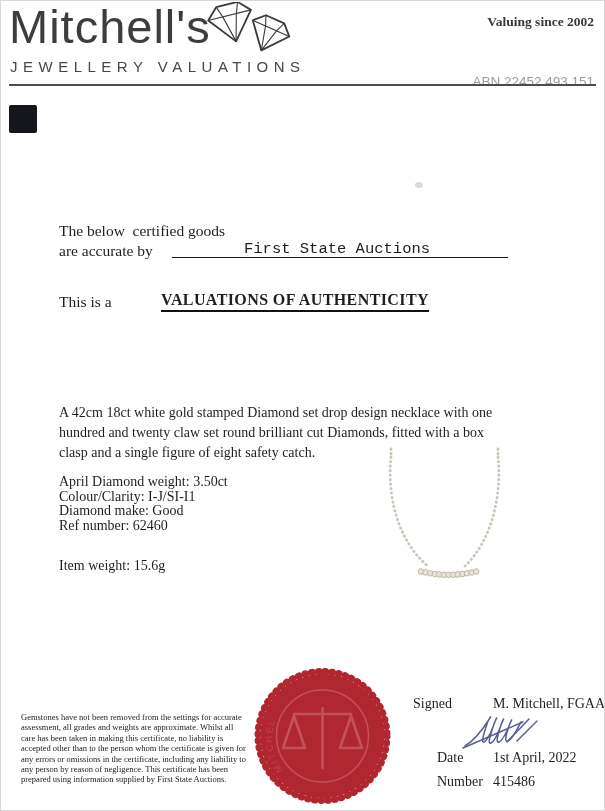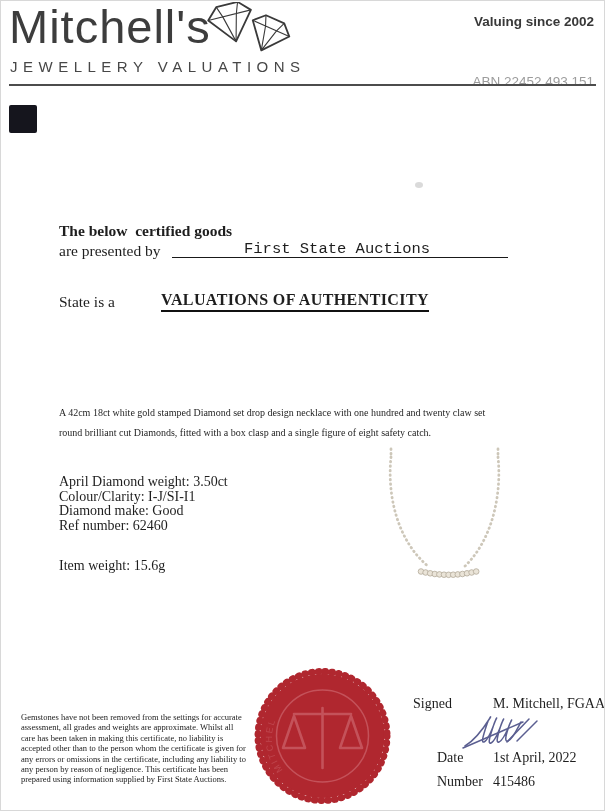--- a/index.html
+++ b/index.html
@@ -14,45 +14,45 @@
   .brand-name {
     left:8px; top:-2px; font-family:"Liberation Sans", sans-serif;
     font-size:47px; font-weight:400; color:#3d3d3d; letter-spacing:1px;
   }
   .logo-svg { left:197px; top:1px; width:102px; height:56px; }
   .brand-subtitle {
     left:9px; top:57px; font-family:"Liberation Sans", sans-serif;
     font-size:15px; color:#474747; letter-spacing:5.5px; white-space:nowrap;
   }
   .tagline {
-    right:10px; top:13px; font-family:Liberation Sans, sans-serif;
+    right:10px; top:13px; font-family:Liberation Serif, serif;
     font-size:13.5px; font-weight:bold; color:#383838; text-align:right;
   }
   .abn {
     right:10px; top:30px; font-family:"Liberation Sans", sans-serif;
     font-size:13.5px; color:#9c9c9c; text-align:right;margin-top:43px;
   }
   .divider { left:8px; top:83px; width:587px; height:2px; background:#4c4c4c; }
   .dark-mark { left:8px; top:104px; width:28px; height:28px; background:#15151d; border-radius:2px; }
   .speck { left:414px; top:181px; width:8px; height:6px; background:#b5b5b5; opacity:.5; border-radius:50%; }
   
   .pre { white-space:pre-wrap; }
-  .intro-line { left:58px; top:221px; font-size:15.5px;font-weight:bold; }
+  .intro-line { left:58px; top:221px; font-size:15.5px; }
   .presented-prefix { left:58px; top:241px; font-size:15.5px; }
   .presented-underline {
     left:171px; top:238px; width:336px; height:19px;
     border-bottom:1.6px solid #191919;
   }
   .presented-value { position:absolute; left:72px; top:1px; font-size:15.5px; white-space:nowrap;font-family:Liberation Mono, monospace; }
   .statement-prefix { left:58px; top:292px; font-size:15.5px; }
   .statement-title {
     left:160px; top:290px; font-size:16px; font-weight:bold; letter-spacing:0.4px;
     border-bottom:2px solid #111; padding-bottom:1px; white-space:nowrap;
   }
-  .description { left:58px; top:402px; width:452px; font-size:10px; line-height:20px; }
+  .description { left:58px; top:402px; width:452px; font-size:14px; line-height:20px; }
   .details { left:58px; top:474px; font-size:14px; line-height:14.6px; }
   .item-weight { left:58px; top:557px; font-size:14px; }
   .necklace-svg { left:378px; top:446px; width:135px; height:142px; }
   
   .disclaimer { left:20px; top:711px; width:226px; font-size:8.5px; line-height:10.4px; color:#222; }
   .seal-svg { left:252px; top:663px; width:139px; height:144px; }
   .sig-label { font-size:14px; }
   .sig-value { font-size:14px; white-space:nowrap; }
   .signed-label  { left:412px; top:695px;text-align:center; }
   .signed-value  { left:492px; top:695px; }
@@ -84,26 +84,26 @@
 
   <div class="abs brand-subtitle">JEWELLERY VALUATIONS</div>
   <div class="abs tagline">Valuing since 2002</div>
   <div class="abs abn">ABN 22452 493 151</div>
   <div class="abs divider"></div>
 
   <div class="abs dark-mark"></div>
   <div class="abs speck"></div>
 
   <div class="abs intro-line pre">The below  certified goods</div>
-  <div class="abs presented-prefix">are presented by</div>
+  <div class="abs presented-prefix">are accurate by</div>
   <div class="abs presented-underline">
     <span class="presented-value">First State Auctions</span>
   </div>
 
-  <div class="abs statement-prefix">State is a</div>
+  <div class="abs statement-prefix">This is a</div>
   <div class="abs statement-title">VALUATIONS OF AUTHENTICITY</div>
 
   <div class="abs description">A 42cm 18ct white gold stamped Diamond set drop design necklace with one hundred and twenty claw set round brilliant cut Diamonds, fitted with a box clasp and a single figure of eight safety catch.</div>
 
   <div class="abs details">
     <div>April Diamond weight: 3.50ct</div>
     <div>Colour/Clarity: I-J/SI-I1</div>
     <div>Diamond make: Good</div>
     <div>Ref number: 62460</div>
   </div>

